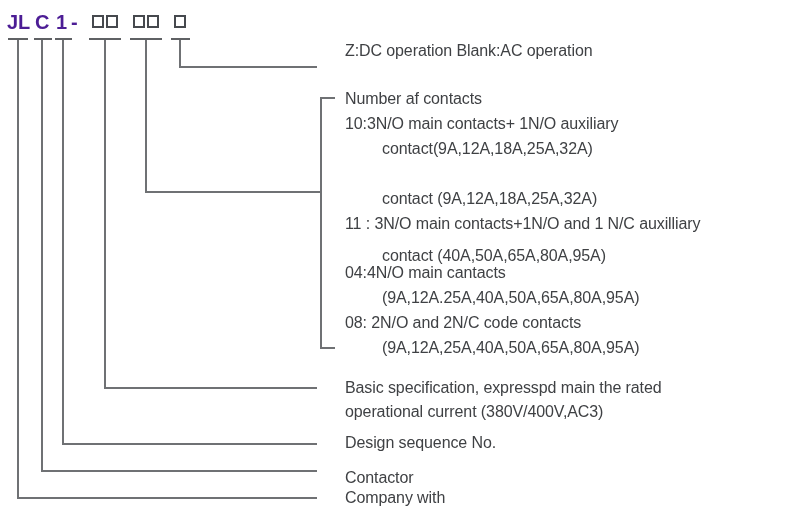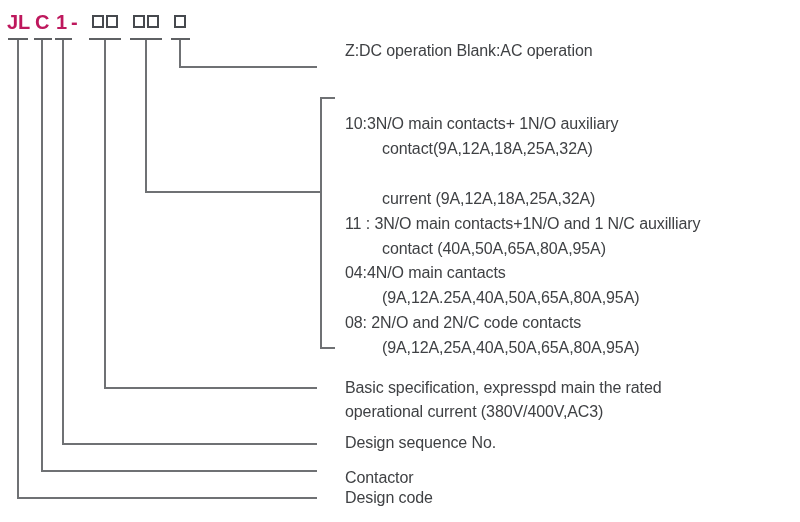--- a/index.html
+++ b/index.html
@@ -5,21 +5,21 @@
   html,body{margin:0;padding:0;background:#ffffff;}
   .canvas{
     position:relative;
     width:800px;height:522px;
     background:#ffffff;
     overflow:hidden;
     font-family:"Liberation Sans", sans-serif;
   }
   .code{
     position:absolute;top:10px;
-    font-size:20px;font-weight:700;color:#be185d;
+    font-size:20px;font-weight:700;color:#4c1d95;
     letter-spacing:0;line-height:24px;
   }
   .pbox{
     position:absolute;top:15px;width:12px;height:13px;
     border:2px solid #46494e;box-sizing:border-box;background:#ffffff;
   }
   .tick{position:absolute;height:2px;background:#5f6164;top:38px;}
   .vline{position:absolute;width:2px;background:#6f7174;}
   .hline{position:absolute;height:2px;background:#6f7174;}
   .lbl{
@@ -67,30 +67,31 @@
   <div class="vline" style="left:62px;top:40px;height:405px"></div>
   <div class="hline" style="left:62px;top:443px;width:255px"></div>
 
   <div class="vline" style="left:41px;top:40px;height:432px"></div>
   <div class="hline" style="left:41px;top:470px;width:276px"></div>
 
   <div class="vline" style="left:17px;top:40px;height:459px"></div>
   <div class="hline" style="left:17px;top:497px;width:300px"></div>
 
   <div class="lbl" style="top:41px">Z:DC operation Blank:AC operation</div>
+  <div class="lbl" style="top:89px">Number af contacts</div>
 
   <div class="lbl" style="top:114px">10:3N/O main contacts+ 1N/O auxiliary</div>
   <div class="lbl indent" style="top:139px">contact(9A,12A,18A,25A,32A)</div>
-  <div class="lbl indent" style="top:189px">current (9A,12A,18A,25A,32A)</div>
+  <div class="lbl indent" style="top:189px">contact (9A,12A,18A,25A,32A)</div>
   <div class="lbl" style="top:214px">11 : 3N/O main contacts+1N/O and 1 N/C auxilliary</div>
-  <div class="lbl indent" style="top:239px">contact (40A,50A,65A,80A,95A)</div>
+  <div class="lbl indent" style="top:246px">contact (40A,50A,65A,80A,95A)</div>
   <div class="lbl" style="top:263px">04:4N/O main cantacts</div>
   <div class="lbl indent" style="top:288px">(9A,12A.25A,40A,50A,65A,80A,95A)</div>
   <div class="lbl" style="top:313px">08: 2N/O and 2N/C code contacts</div>
   <div class="lbl indent" style="top:338px">(9A,12A,25A,40A,50A,65A,80A,95A)</div>
 
   <div class="lbl" style="top:378px">Basic specification, expresspd main the rated</div>
   <div class="lbl" style="top:402px">operational current (380V/400V,AC3)</div>
   <div class="lbl" style="top:433px">Design sequence No.</div>
   <div class="lbl" style="top:468px">Contactor</div>
-  <div class="lbl" style="top:488px">Design code</div>
+  <div class="lbl" style="top:488px">Company with</div>
 
 </div>
 
 </body></html>

